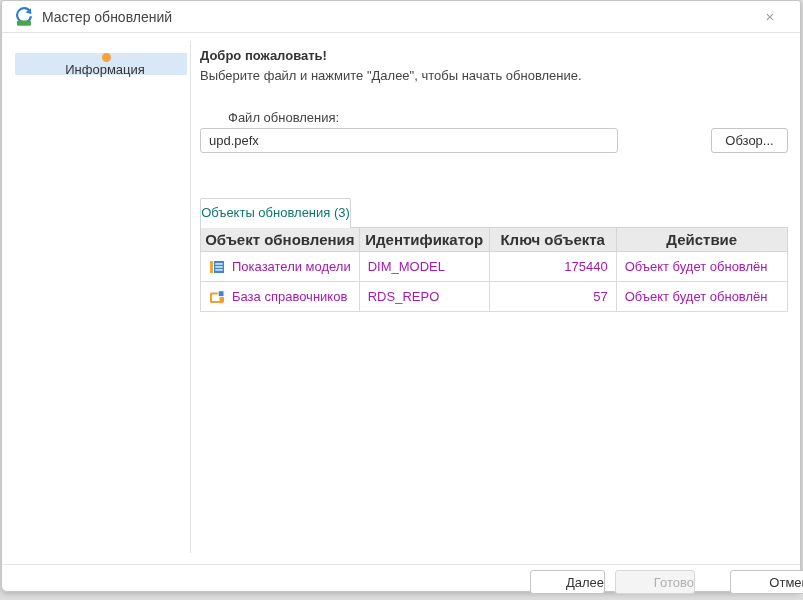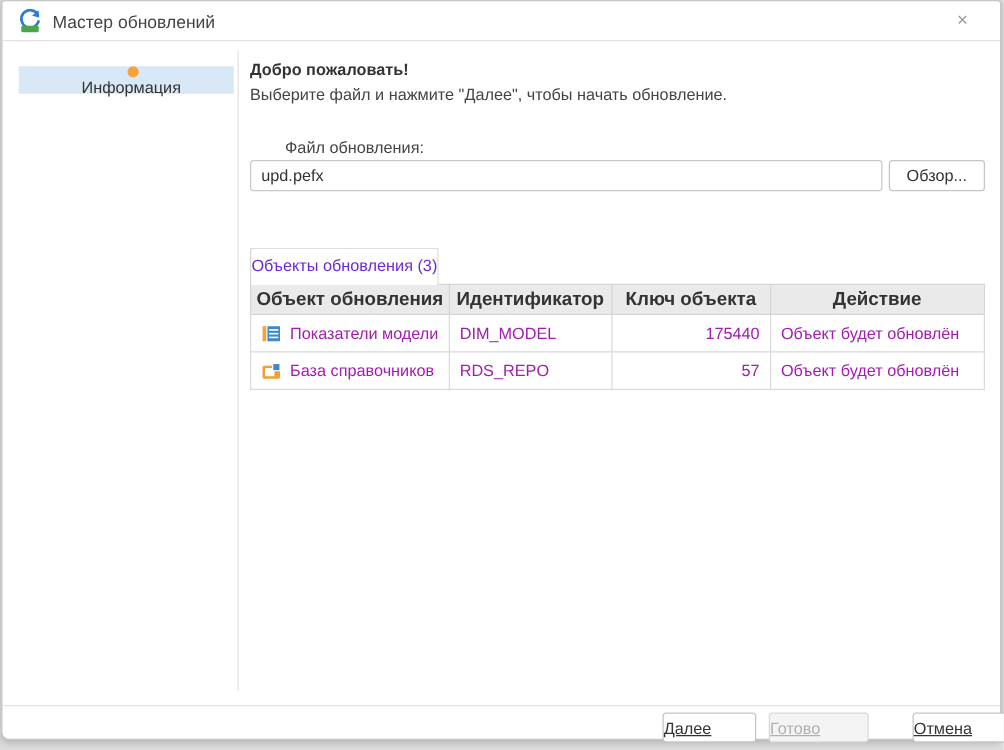--- a/index.html
+++ b/index.html
@@ -44,36 +44,36 @@
   .sidebar-item.inactive .lbl { color:#a3a3a3; }
   .v-sep {
     position:absolute; left:188px; top:40px; width:1px; height:512px; background:#e2e2e2;
   }
   
   .welcome-title { position:absolute; left:198px; top:47px; font-weight:bold; color:#333; }
   .welcome-line1 { position:absolute; left:198px; top:67px; color:#444; }
   .welcome-line2 { position:absolute; left:198px; top:83px; color:#444; }
   .file-label { position:absolute; left:198px; top:109px; color:#444;margin-left:28px; }
   .file-input {
-    position:absolute; left:198px; top:127px; width:506px; height:25px;
+    position:absolute; left:198px; top:127px; width:418px; height:25px;
     border:1px solid #c9c9c9; border-radius:3px; padding:0 8px;
     font-family:"Liberation Sans", sans-serif; font-size:13px; color:#333;
     outline:none; background:#fff;
   }
   .browse-btn {
     position:absolute; left:709px; top:127px; width:77px; height:25px;
     background:#fff; border:1px solid #c5c5c5; border-radius:3px;
     font-family:"Liberation Sans", sans-serif; font-size:13px; color:#333; cursor:pointer;
   }
   
   .tab {
     position:absolute; left:198px; top:197px; width:151px; height:30px;
     background:#fff; border:1px solid #d5d5d5; border-bottom:none;
     border-radius:2px 2px 0 0;
-    color:#6d28d9; text-align:center; line-height:28px; z-index:2; cursor:pointer;
+    color:#0f766e; text-align:center; line-height:28px; z-index:2; cursor:pointer;
   }
   
   .obj-table {
     position:absolute; left:198px; top:226px;
     border-collapse:collapse; table-layout:fixed; z-index:1;
   }
   .obj-table th {
     background:#eaeaea; border:1px solid #d5d5d5;
     font-weight:bold; font-size:15px; color:#333;
     height:24px; text-align:center; padding:0 4px;
@@ -84,21 +84,21 @@
   }
   .obj-table td.key-cell { text-align:right; }
   .name-cell-inner { display:flex; align-items:center; gap:7px; }
   .row-icon { width:16px; height:16px; flex:0 0 auto; }
   
   .footer-sep { position:absolute; left:0; right:0; top:563px; height:1px; background:#e3e3e3; }
   .btn {
     position:absolute; top:569px; height:24px;
     background:#fff; border:1px solid #c5c5c5; border-radius:3px;
     font-family:"Liberation Sans", sans-serif; font-size:13px; color:#333;
-    text-align:left; cursor:pointer;text-decoration:underline;
+    text-align:right; cursor:pointer;
   }
   .btn-next   { left:528px; width:75px; }
   .btn-finish { left:613px; width:80px; background:#f4f4f4; color:#b0b0b0; border-color:#d8d8d8; cursor:default; }
   .btn-cancel { left:728px; width:87px; }
 </style>
 </head>
 <body>
 
 <div class="window">
 

